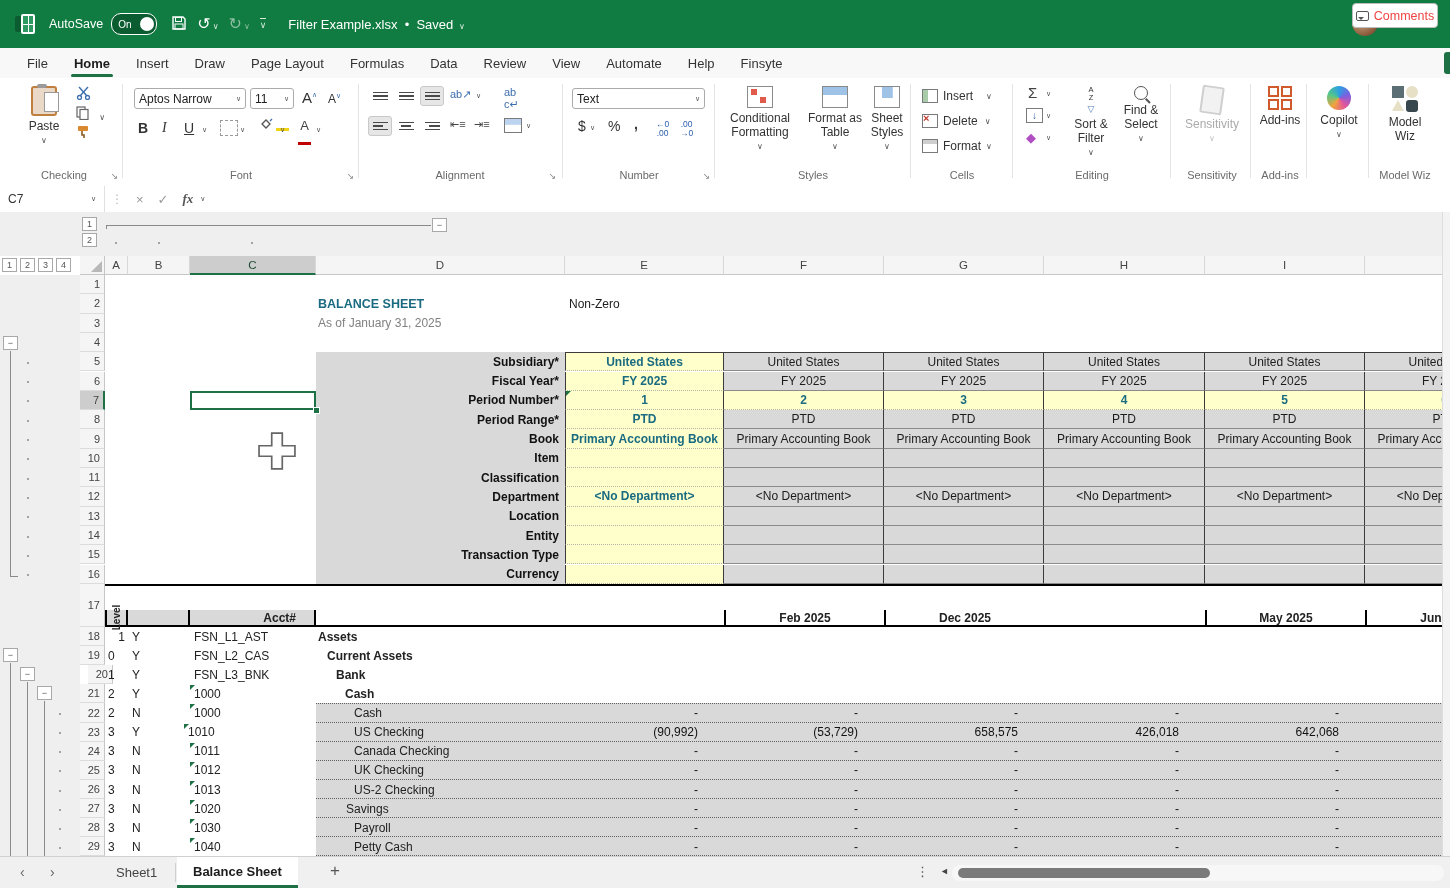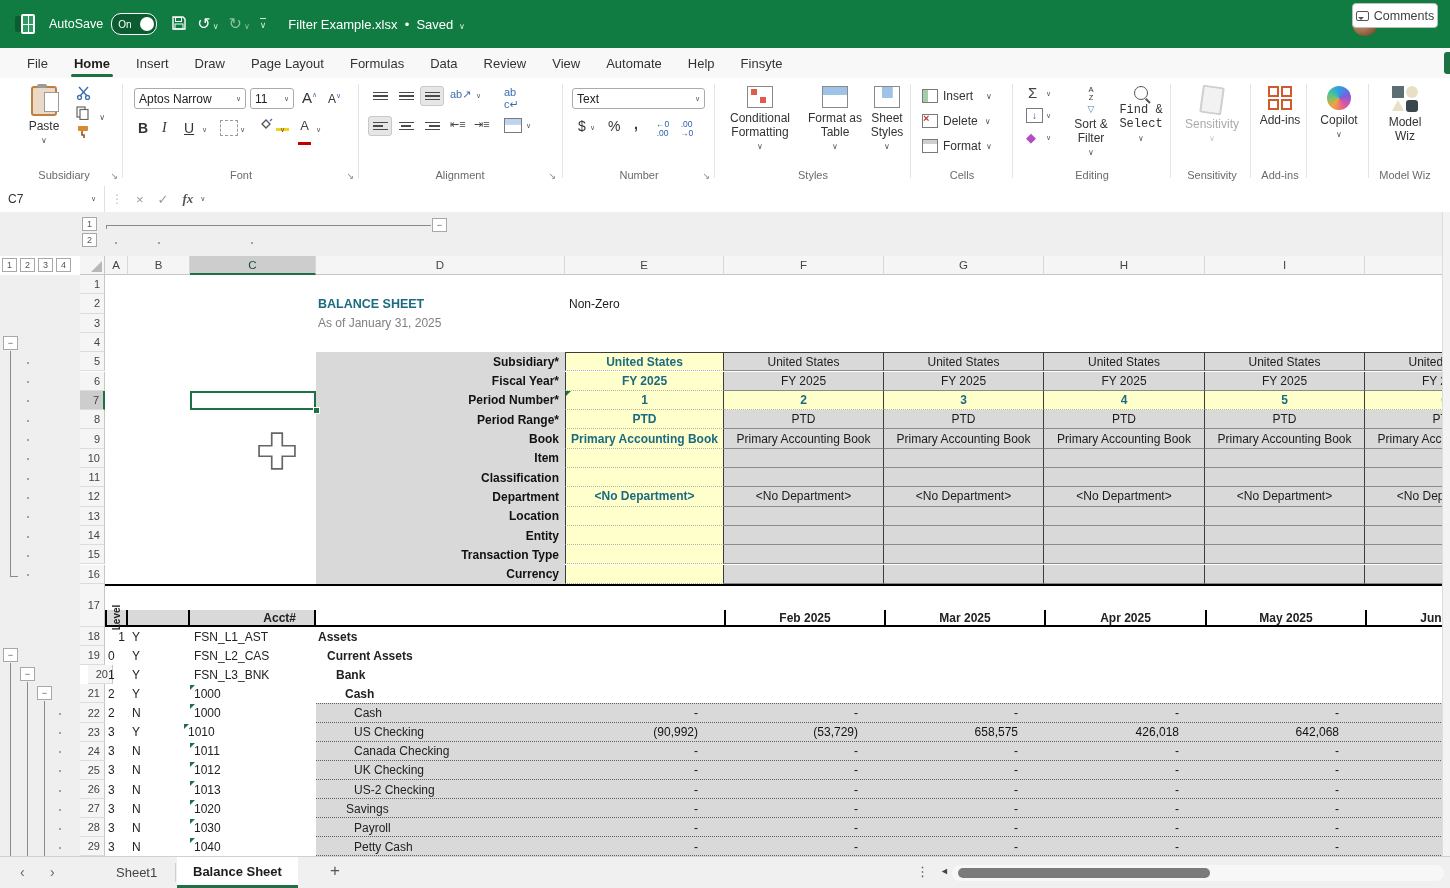--- a/index.html
+++ b/index.html
@@ -34,21 +34,21 @@
   .minimize{position:absolute;left:1404px;top:12px;color:#fff;font-size:14px;}
   
   .tabrow{position:absolute;left:0;top:48px;width:1450px;height:30px;background:#F8F8F8;
           display:flex;align-items:center;}
   .rtab{padding:0 13px;font-size:13px;color:#333;height:30px;display:flex;align-items:center;position:relative;}
   .rtab.active{font-weight:700;color:#1c1c1c;}
   .rtab.active::after{content:"";position:absolute;left:10px;right:10px;bottom:1px;height:3px;
                       background:#1E7145;border-radius:2px;}
   .comments-btn{position:absolute;left:1352px;top:3px;width:84px;height:23px;background:#fff;
                 border:1px solid #bdbdbd;border-radius:4px;display:flex;align-items:center;justify-content:center;
-                gap:5px;font-size:12.5px;color:#404040;}
+                gap:5px;font-size:12.5px;color:#ef4444;}
   .bubble{width:11px;height:8px;border:1.3px solid #555;border-radius:2px;position:relative;}
   .bubble::after{content:"";position:absolute;left:1px;bottom:-3px;border:3px solid transparent;border-top-color:#555;}
   .green-sliver{position:absolute;left:1444px;top:52px;width:6px;height:22px;background:#1E7145;border-radius:3px 0 0 3px;}
   
   .ribbon{position:absolute;left:0;top:78px;width:1450px;height:108px;background:#fff;
           border-bottom:1px solid #D9D9D9;font-size:12px;color:#333;}
   .gsep{position:absolute;top:6px;height:94px;width:1px;background:#E4E4E4;}
   .group{position:absolute;top:0;height:108px;}
   .glabel{position:absolute;bottom:5px;left:0;right:0;text-align:center;font-size:11px;color:#6a6a6a;}
   .launcher{position:absolute;bottom:5px;right:2px;font-size:9px;color:#888;}
@@ -258,21 +258,21 @@
           <rect x="4" y="3.5" width="8" height="10" fill="#fff" stroke="#666" stroke-width="1.2"></rect>
         </svg>
       <span class="chev-d" style="margin-left:6px;">∨</span>
     </div>
     <div class="abs" style="left:68px;top:46px;">
       <svg width="15" height="15" viewBox="0 0 15 15">
           <rect x="2" y="2" width="10" height="5" rx="1" fill="#d9892f"></rect>
           <path d="M6 7 v4 h2 v3" stroke="#8a5a20" stroke-width="1.6" fill="none"></path>
         </svg>
     </div>
-    <span class="glabel">Subsidiary</span>
+    <span class="glabel">Checking</span>
     <span class="launcher">↘</span>
   </div>
 
   <div class="group" style="left:126px;width:230px;">
     <div class="selectbox abs" style="left:8px;top:10px;width:112px;">
       <span>Aptos Narrow</span>
         <span class="tinychev">∨</span>
     </div>
     <div class="selectbox abs" style="left:124px;top:10px;width:44px;">
       <span>11</span>
@@ -415,21 +415,21 @@
     <span class="abs eraser" style="left:10px;top:52px;">◆</span>
     <span class="abs tinychev" style="left:30px;top:56px;">∨</span>
     <div class="bigbtn abs" style="left:52px;top:8px;width:46px;">
       <span>
           <span class="azfilter">A<br>Z</span>
         </span>
       <span class="funnel">▽</span>
       <span style="width:46px;">Sort &amp; Filter</span>
       <span class="chev-d">∨</span>
     </div>
-    <div class="bigbtn abs" style="left:102px;top:8px;width:46px;font-family:Liberation Mono, monospace;">
+    <div class="bigbtn abs" style="left:102px;top:8px;width:46px;">
       <div class="magsm"></div>
       <span style="width:46px;">Find &amp; Select</span>
       <span class="chev-d">∨</span>
     </div>
     <span class="glabel">Editing</span>
   </div>
 
   <div class="group" style="left:1174px;width:76px;">
     <div class="bigbtn abs" style="left:8px;top:8px;width:60px;color:#ababab;">
       <div class="sens-ico"></div>
@@ -659,22 +659,21 @@
     <div class="pcell gray" style="left: 1044px; top: 352.5px; width: 161px; height: 19.3px;"></div>
     <div class="pcell gray" style="left: 1205px; top: 352.5px; width: 160px; height: 19.3px;"></div>
     <div class="pcell gray" style="left: 1365px; top: 352.5px; width: 160px; height: 19.3px;"></div>
     <div class="mrow" style="left: 105px; top: 372px; width: 1420px; height: 43px;">
       <div class="mcell" style="left: 0px; width: 23px; background: rgb(217, 217, 217); border-left: 2px solid rgb(0, 0, 0); border-right: 2px solid rgb(0, 0, 0);">
         <span style="transform:rotate(-90deg);font-size:10px;font-weight:700;">Level</span>
       </div>
       <div class="mcell" style="left: 23px; width: 62px; background: rgb(217, 217, 217); border-right: 2px solid rgb(0, 0, 0);"></div>
       <div class="mcell" style="left: 85px; width: 126px; background: rgb(217, 217, 217); border-right: 2px solid rgb(0, 0, 0); justify-content: flex-end; padding-right: 18px;">Acct#</div>
       <div class="mcell" style="left: 619px; width: 160px; border-left: 2px solid rgb(0, 0, 0);">Feb 2025</div>
-      <div class="mcell" style="left: 779px; width: 160px; border-left: 2px solid rgb(0, 0, 0);">Mar 2025</div>
-      <div class="mcell" style="left: 939px; width: 161px; border-left: 2px solid rgb(0, 0, 0);">Apr 2025</div>
+      <div class="mcell" style="left: 779px; width: 160px; border-left: 2px solid rgb(0, 0, 0);">Dec 2025</div>
       <div class="mcell" style="left: 1100px; width: 160px; border-left: 2px solid rgb(0, 0, 0);">May 2025</div>
       <div class="mcell" style="left: 1260px; width: 160px; border-left: 2px solid rgb(0, 0, 0);">Jun 2025</div>
     </div>
     <div class="cell-text" style="left: 105px; top: 415px; width: 23px; height: 19.12px; padding: 0px 3px; justify-content: flex-end;">1</div>
     <div class="cell-text" style="left: 128px; top: 415px; width: 62px; height: 19.12px; padding-left: 4px;">Y</div>
     <div class="cell-text" style="left: 190px; top: 415px; width: 126px; height: 19.12px; padding-left: 4px;">FSN_L1_AST</div>
     <div class="cell-text" style="left: 316px; top: 415px; width: 249px; height: 19.12px; padding-left: 2px; font-weight: 700;">Assets</div>
     <div class="cell-text" style="left: 105px; top: 434.12px; width: 23px; height: 19.12px; padding: 0px 3px; justify-content: flex-start;">0</div>
     <div class="cell-text" style="left: 128px; top: 434.12px; width: 62px; height: 19.12px; padding-left: 4px;">Y</div>
     <div class="cell-text" style="left: 190px; top: 434.12px; width: 126px; height: 19.12px; padding-left: 4px;">FSN_L2_CAS</div>

